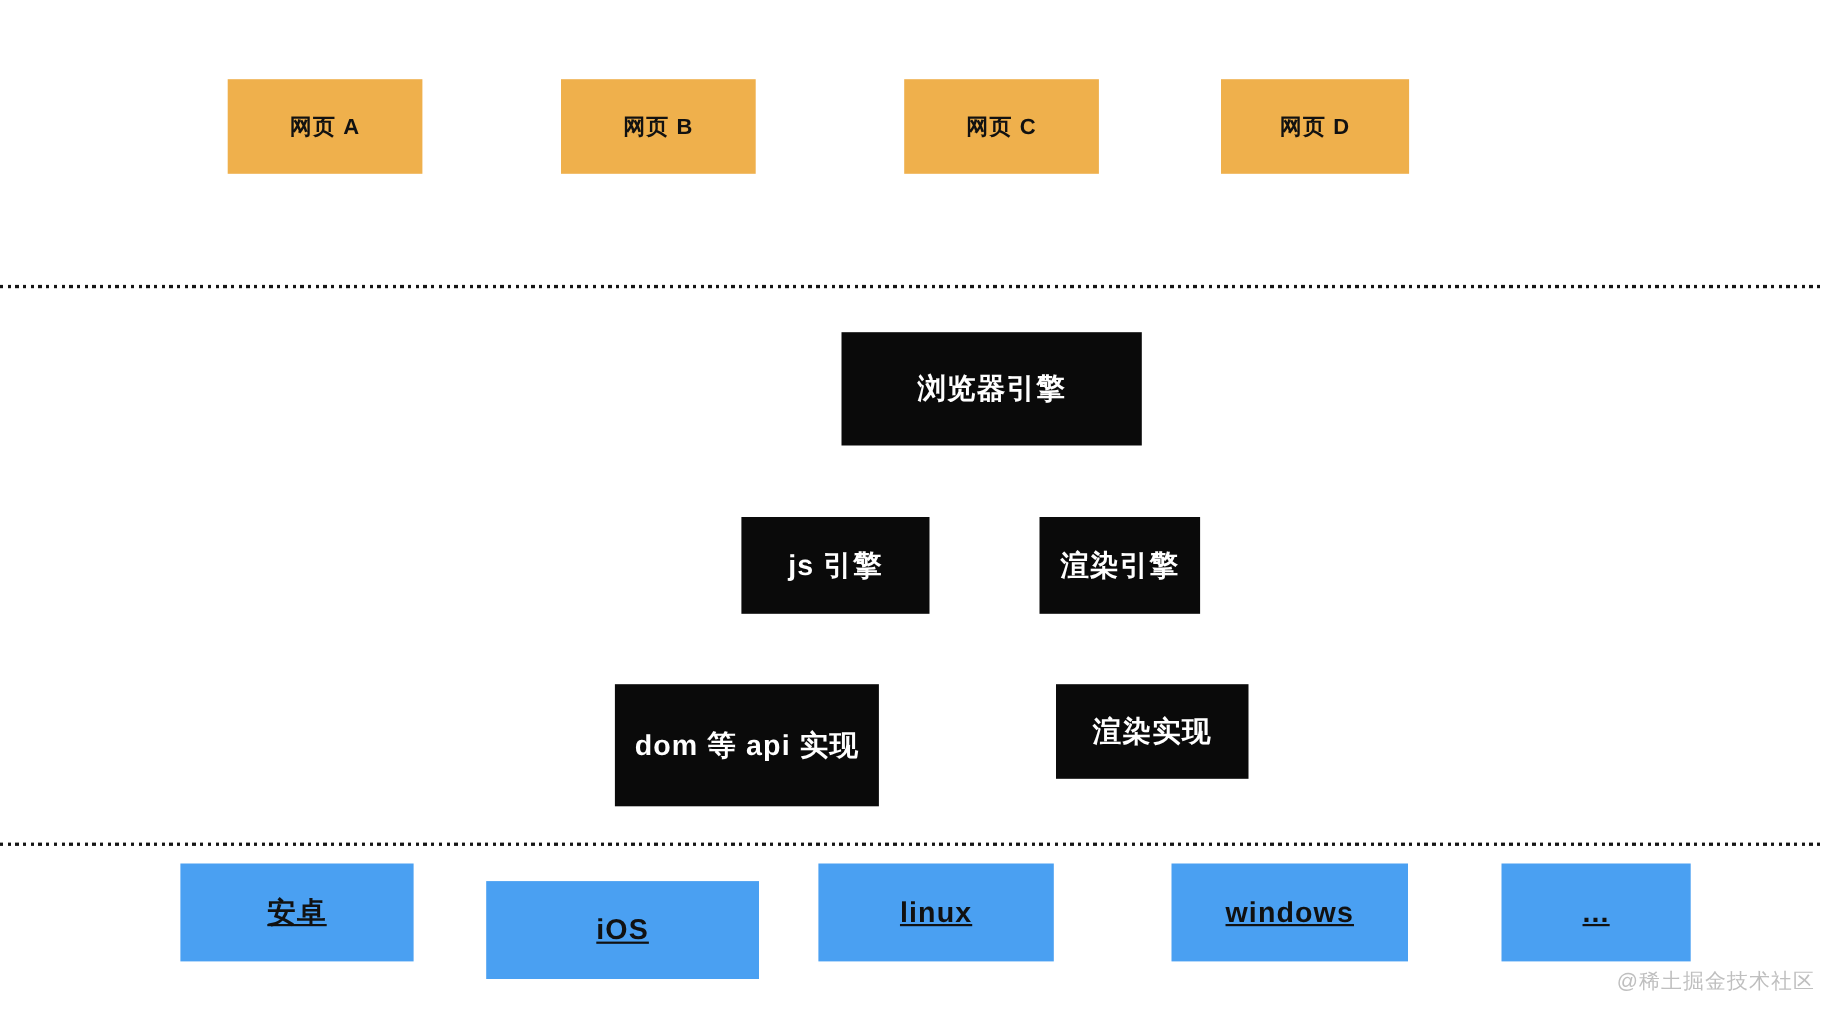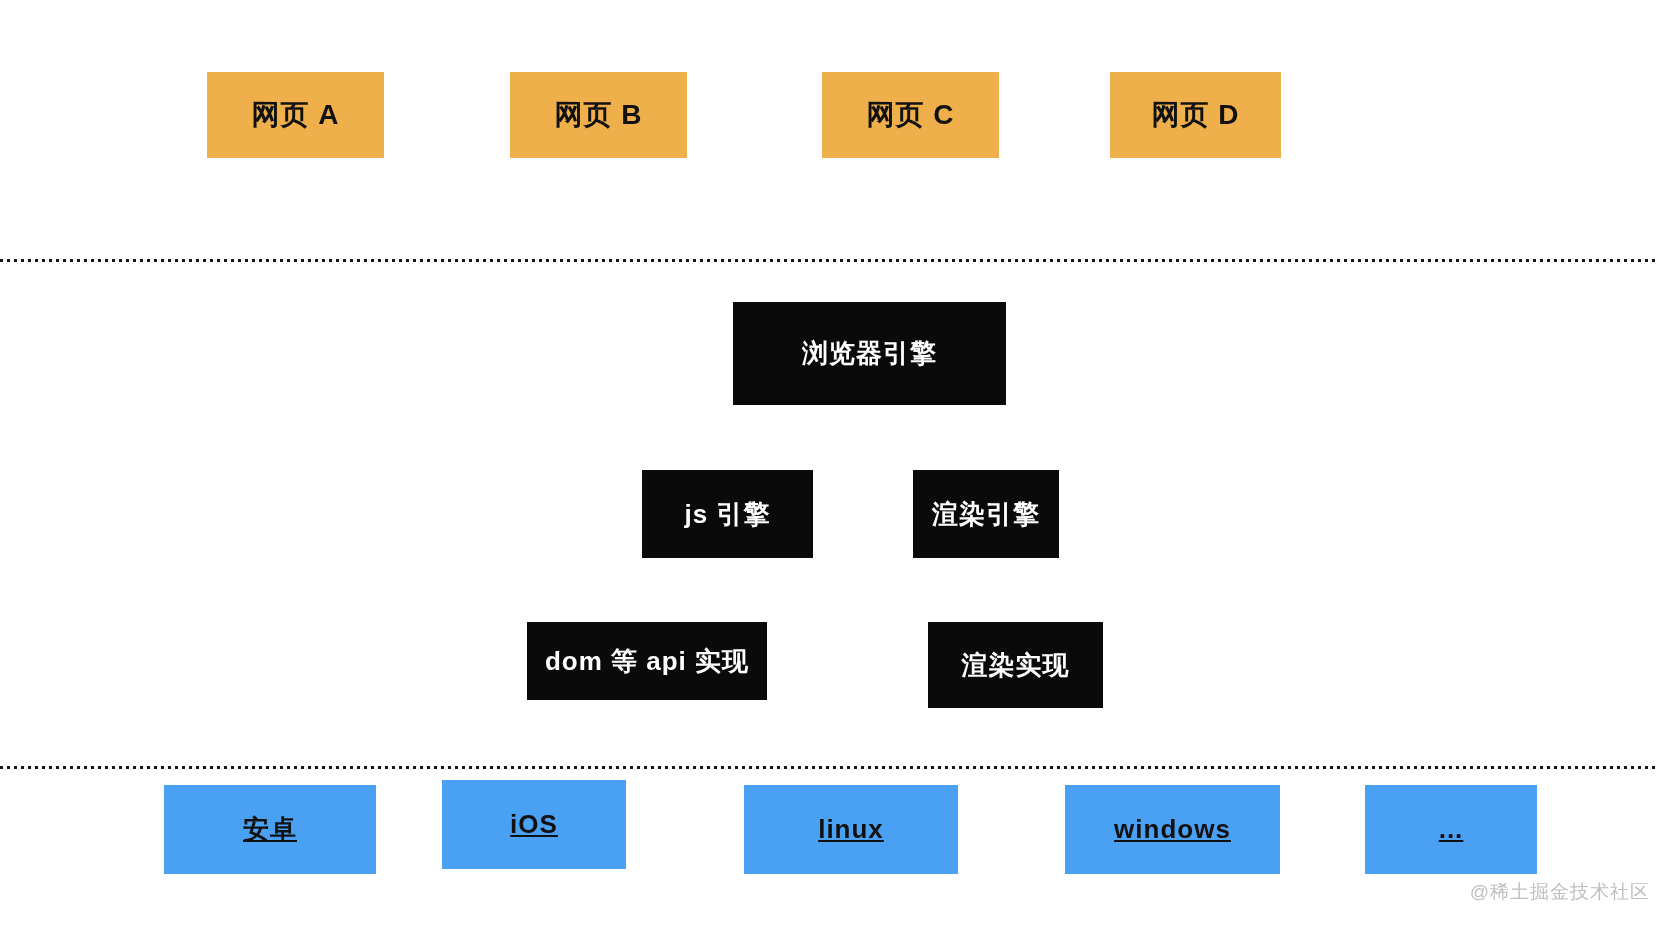--- a/index.html
+++ b/index.html
@@ -29,26 +29,27 @@
     align-items:center;
     justify-content:center;
     font-weight:bold;
     letter-spacing:1px;
     box-sizing:border-box;
     white-space:nowrap;
   }
   .box.orange{
     background:var(--webpage-box);
     color:var(--box-text);
-    font-size:28px;
+    font-size:20px;
   }
   .box.black{
     background:var(--engine-box);
     color:var(--engine-text);
     font-size:26px;
+    margin-left:32px;
   }
   .box.blue{
     background:var(--platform-box);
     color:var(--box-text);
     font-size:26px;
     text-decoration:underline;
   }
   .divider{
     position:absolute;
     left:0;
@@ -76,26 +77,26 @@
   <div class="box orange" style="left:822px;top:72px;width:177px;height:86px">网页 C</div>
   <div class="box orange" style="left:1110px;top:72px;width:171px;height:86px">网页 D</div>
 
   <div class="divider" style="top:259px"></div>
 
   <div class="box black" style="left:733px;top:302px;width:273px;height:103px">浏览器引擎</div>
 
   <div class="box black" style="left:642px;top:470px;width:171px;height:88px">js 引擎</div>
   <div class="box black" style="left:913px;top:470px;width:146px;height:88px">渲染引擎</div>
 
-  <div class="box black" style="left:527px;top:622px;width:240px;height:78px">dom 等 api 实现</div>
+  <div class="box black" style="left:527px;top:622px;width:240px;height:111px">dom 等 api 实现</div>
   <div class="box black" style="left:928px;top:622px;width:175px;height:86px">渲染实现</div>
 
   <div class="divider" style="top:766px"></div>
 
   <div class="box blue" style="left:164px;top:785px;width:212px;height:89px">安卓</div>
-  <div class="box blue" style="left:442px;top:780px;width:184px;height:89px">iOS</div>
+  <div class="box blue" style="left:442px;top:801px;width:248px;height:89px">iOS</div>
   <div class="box blue" style="left:744px;top:785px;width:214px;height:89px">linux</div>
   <div class="box blue" style="left:1065px;top:785px;width:215px;height:89px">windows</div>
   <div class="box blue" style="left:1365px;top:785px;width:172px;height:89px">...</div>
 
   <div class="watermark">@稀土掘金技术社区</div>
 
 </div>
 
 </body></html>

